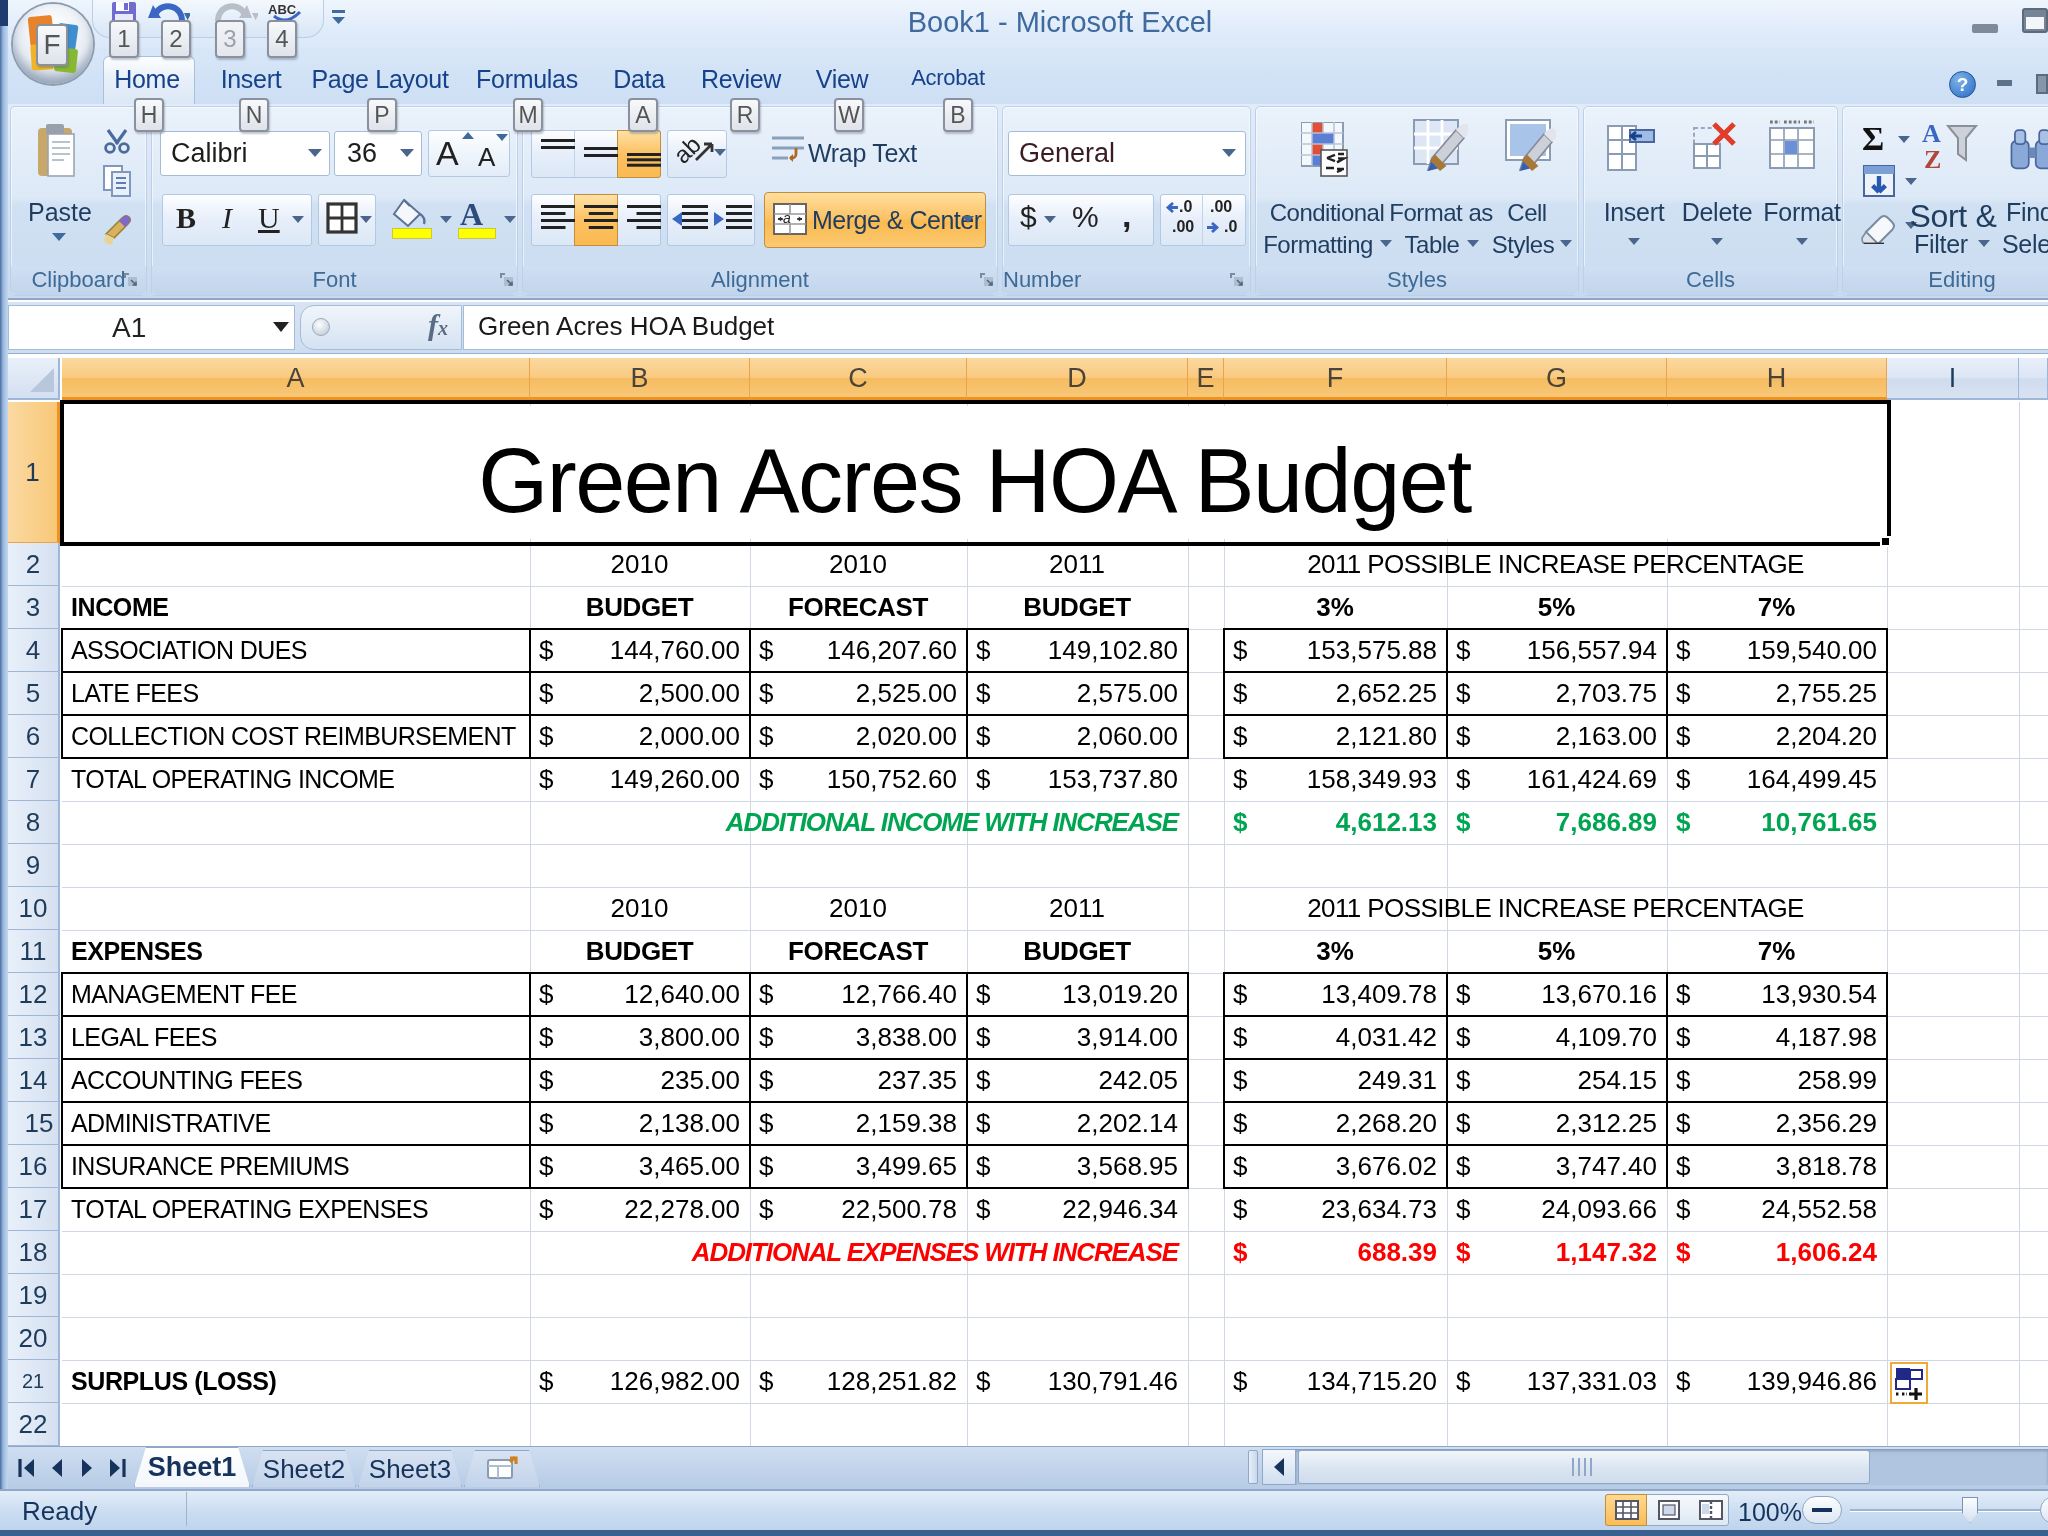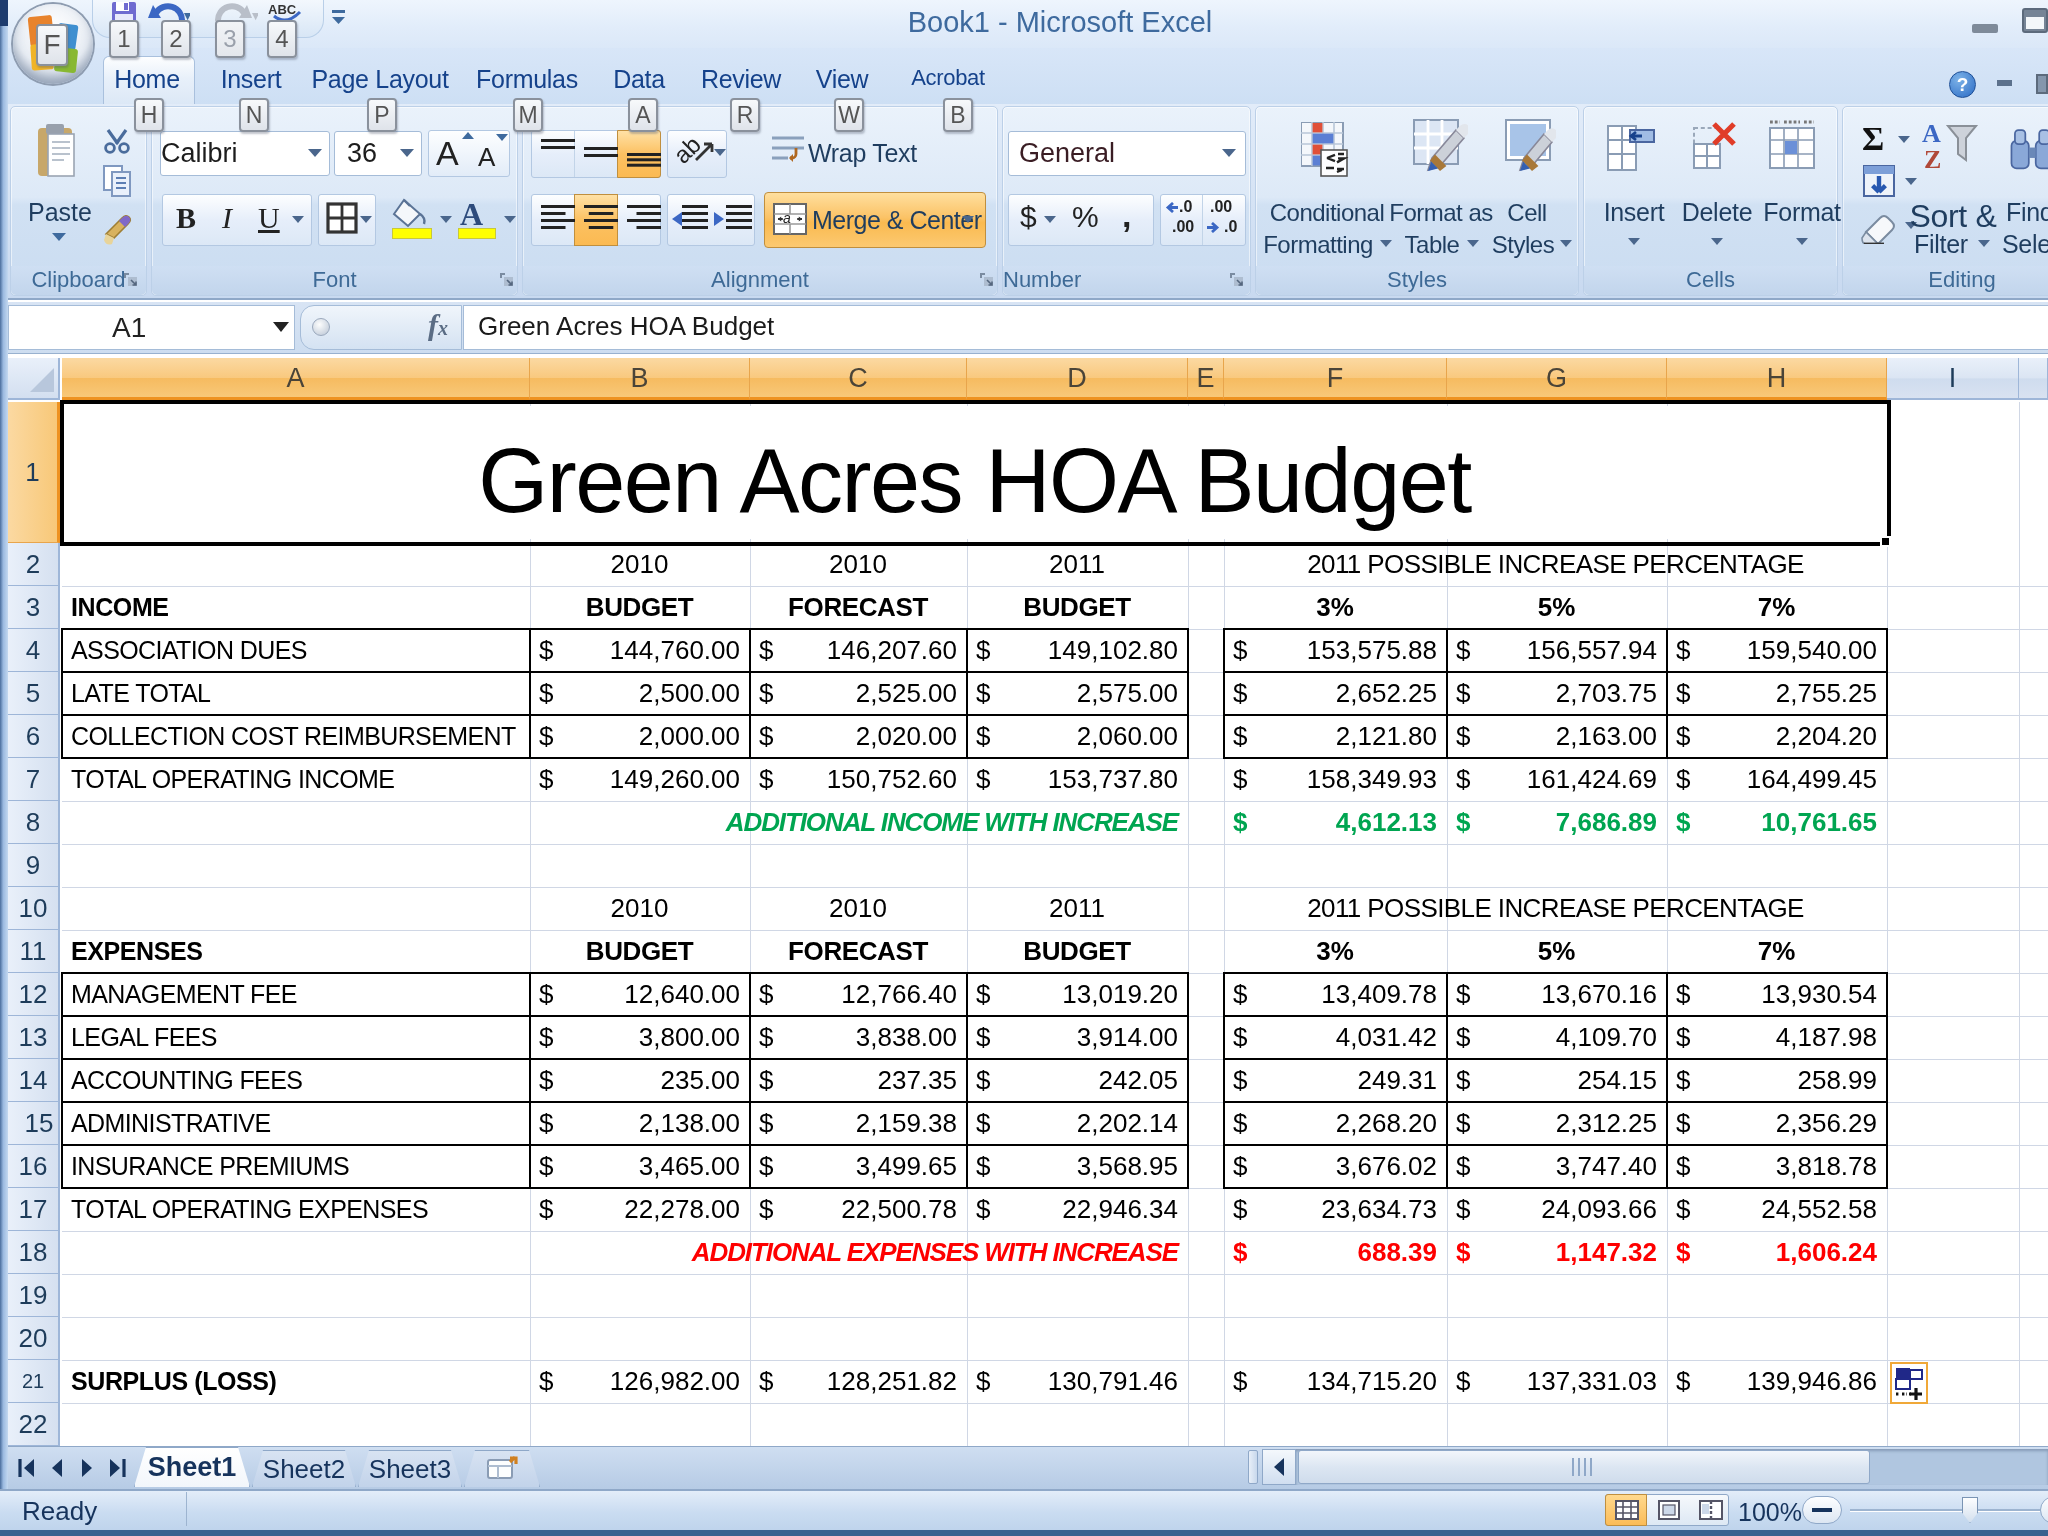--- a/index.html
+++ b/index.html
@@ -110,21 +110,21 @@
 <svg class="abs" style="left:102px;top:164px;" width="32" height="34" viewBox="0 0 16 17">
 <rect x="1" y="1" width="9" height="12" fill="#fff" stroke="#7f98c0" stroke-width="1"></rect>
 <rect x="5" y="4" width="9" height="12" fill="#e9f0fb" stroke="#7f98c0" stroke-width="1"></rect>
 <path d="M7 7 h5 M7 9.5 h5 M7 12 h5" stroke="#5c7eb4" stroke-width="0.9"></path>
   </svg>
 <svg class="abs" style="left:102px;top:208px;" width="34" height="40" viewBox="0 0 17 20">
 <path d="M2 13 L10 5 Q12 3 13.5 4.5 Q15 6 13 8 L6 15 Z" fill="#d8b25e" stroke="#9e7f35" stroke-width="0.8"></path>
 <path d="M2 13 L6 15 L5 18 Q2 19 1 16 Z" fill="#e8d49a"></path>
     <path d="M10 5 Q12 3 13.5 4.5 Q15 6 13 8 L11.5 9.5 L8.5 6.5 Z" fill="#7f68c8"></path>
   </svg>
-<div class="abs" style="left:160px;top:131px;width:170px;height:45px;background:#fff;border:1px solid #a5bcd8;border-radius:3px;font-size:27px;color:#1d1d1d;line-height:43px;">Calibri</div>
+<div class="abs" style="left:160px;top:131px;width:170px;height:45px;background:#fff;border:1px solid #a5bcd8;border-radius:3px;font-size:27px;color:#1d1d1d;line-height:43px;padding-left:10px;">Calibri</div>
 <div class="abs" style="left:308px;top:149px;width:0;height:0;border-left:7px solid transparent;border-right:7px solid transparent;border-top:8px solid #4a668c;"></div>
 <div class="abs" style="left:334px;top:131px;width:88px;height:45px;background:#fff;border:1px solid #a5bcd8;border-radius:3px;font-size:27px;color:#1d1d1d;line-height:43px;padding-left:12px;">36</div>
 <div class="abs" style="left:400px;top:149px;width:0;height:0;border-left:7px solid transparent;border-right:7px solid transparent;border-top:8px solid #4a668c;"></div>
 <div class="abs" style="left:428px;top:130px;width:82px;height:47px;background:linear-gradient(#fdfeff,#e2ecf8);border:1px solid #b3c8e2;border-radius:3px;"></div>
 <div class="abs" style="left:436px;top:134px;font-size:34px;color:#222;">A</div>
 <div class="abs" style="left:462px;top:132px;width:0;height:0;border-left:6px solid transparent;border-right:6px solid transparent;border-bottom:7px solid #3e6a9e;"></div>
 <div class="abs" style="left:478px;top:142px;font-size:26px;color:#222;">A</div>
 <div class="abs" style="left:496px;top:134px;width:0;height:0;border-left:6px solid transparent;border-right:6px solid transparent;border-top:7px solid #3e6a9e;"></div>
 <div class="abs" style="left:162px;top:194px;width:150px;height:52px;background:linear-gradient(#fdfeff,#e6eefa 50%,#dce8f6);border:1px solid #b3c8e2;border-radius:3px;"></div>
 <div class="abs" style="left:176px;top:201px;font-size:30px;font-weight:bold;color:#222;font-family:'Liberation Serif',serif;">B</div>
@@ -490,21 +490,21 @@
     <span>153,575.88</span>
   </div>
 <div class="abs" style="left:1456px;top:629px;width:201px;height:43px;font-size:26px;color:#000;display:flex;align-items:center;justify-content:space-between;">
     <span>$</span>
     <span>156,557.94</span>
   </div>
 <div class="abs" style="left:1676px;top:629px;width:201px;height:43px;font-size:26px;color:#000;display:flex;align-items:center;justify-content:space-between;">
     <span>$</span>
     <span>159,540.00</span>
   </div>
-<div class="abs" style="left:71px;top:672px;width:449px;height:43px;font-size:25px;color:#000;display:flex;align-items:center;white-space:nowrap;letter-spacing:-0.6px;">LATE TOTAL</div>
+<div class="abs" style="left:71px;top:672px;width:449px;height:43px;font-size:25px;color:#000;display:flex;align-items:center;white-space:nowrap;letter-spacing:-0.6px;">LATE FEES</div>
 <div class="abs" style="left:539px;top:672px;width:201px;height:43px;font-size:26px;color:#000;display:flex;align-items:center;justify-content:space-between;">
     <span>$</span>
     <span>2,500.00</span>
   </div>
 <div class="abs" style="left:759px;top:672px;width:198px;height:43px;font-size:26px;color:#000;display:flex;align-items:center;justify-content:space-between;">
     <span>$</span>
     <span>2,525.00</span>
   </div>
 <div class="abs" style="left:976px;top:672px;width:202px;height:43px;font-size:26px;color:#000;display:flex;align-items:center;justify-content:space-between;">
     <span>$</span>

